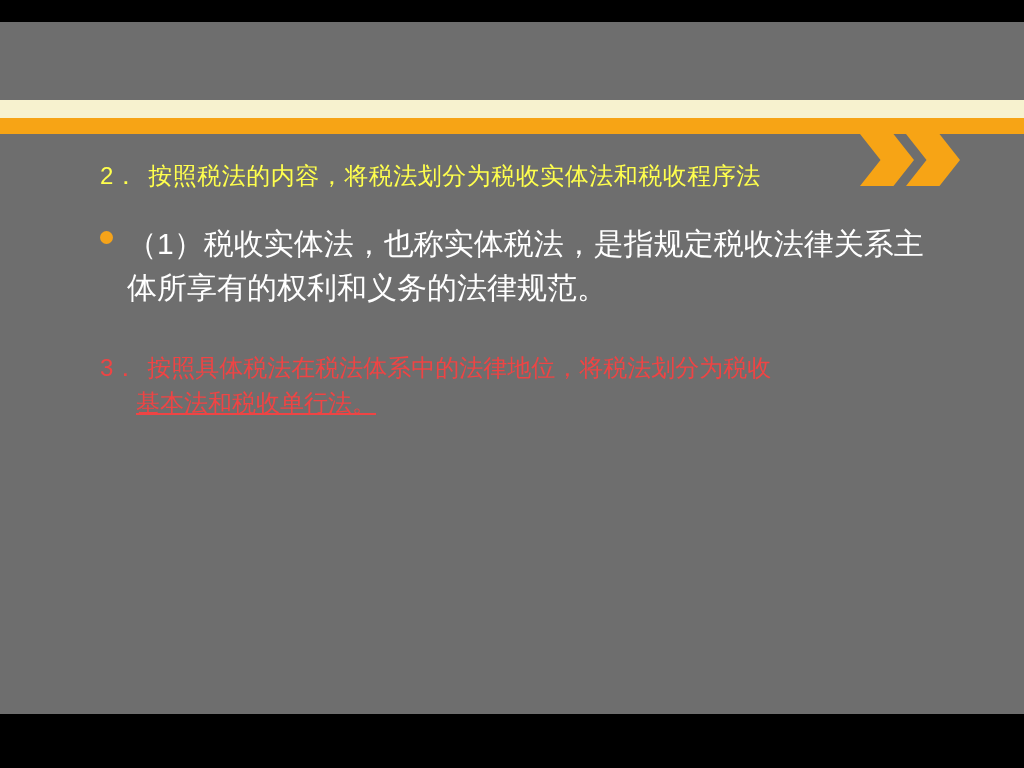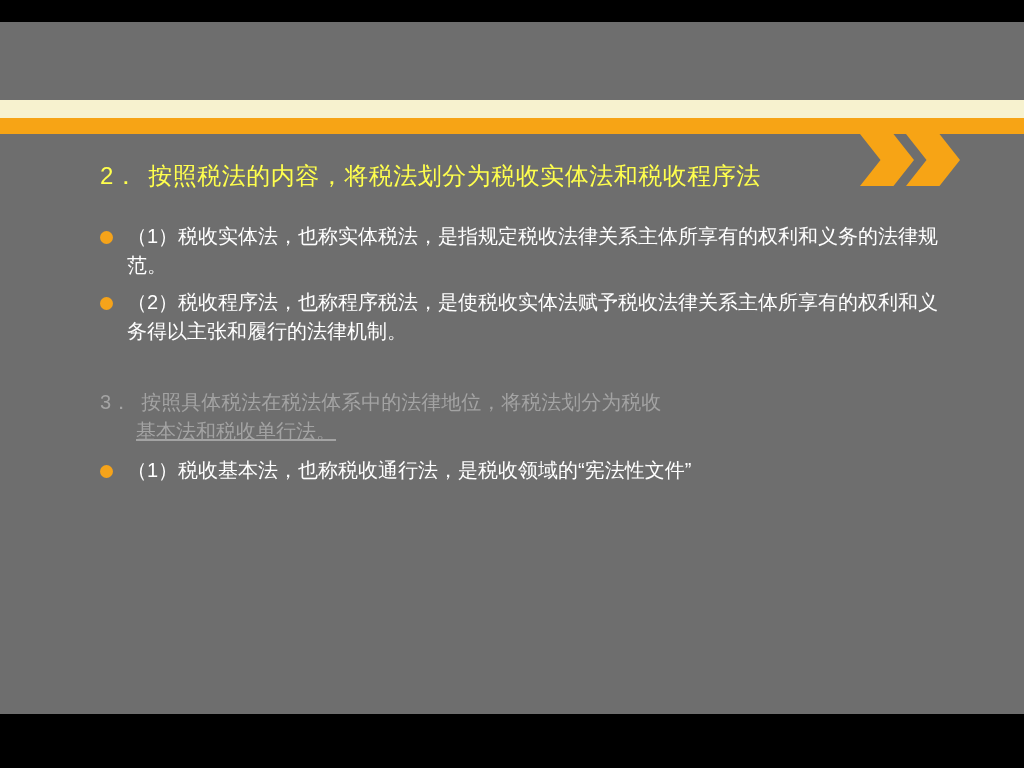--- a/index.html
+++ b/index.html
@@ -91,29 +91,29 @@
   .bullet-dot {
     flex: 0 0 auto;
     width: 13px;
     height: 13px;
     border-radius: 50%;
     background: #f5a31a;
     margin: 9px 14px 0 0;
   }
   .bullet-text {
     color: #ffffff;
-    font-size: 20px;
+    font-size: 30px;
     line-height: 1.45;
     flex: 1;
   }
   .spacer-sm { height: 22px; }
   .spacer-md { height: 34px; }
   .heading2 {
-    color: #a3a3a3;
-    font-size: 20px;
+    color: #ef4444;
+    font-size: 24px;
     line-height: 1.45;
     margin: 0 0 10px 0;
     padding-left: 0px;
     text-indent: 0;
   }
   .heading2 .num { margin-right: 10px; }
   .heading2 .cont { display: block; padding-left: 36px; text-decoration: underline; }
 </style>
 </head>
 <body>
@@ -131,34 +131,26 @@
 
     <div class="heading">
       <span class="num">2．</span><span>按照税法的内容，将税法划分为税收实体法和税收程序法</span>
     </div>
 
     <div class="bullet-row">
       <span class="bullet-dot"></span>
       <span class="bullet-text">（1）税收实体法，也称实体税法，是指规定税收法律关系主体所享有的权利和义务的法律规范。</span>
     </div>
 
-    <div class="bullet-row">
-      <span class="bullet-dot"></span>
-      <span class="bullet-text">（2）税收程序法，也称程序税法，是使税收实体法赋予税收法律关系主体所享有的权利和义务得以主张和履行的法律机制。</span>
-    </div>
 
     <div class="spacer-md"></div>
 
     <div class="heading2">
       <span class="num">3．</span><span>按照具体税法在税法体系中的法律地位，将税法划分为税收</span>
       <span class="cont">基本法和税收单行法。</span>
     </div>
 
-    <div class="bullet-row">
-      <span class="bullet-dot"></span>
-      <span class="bullet-text">（1）税收基本法，也称税收通行法，是税收领域的“宪法性文件”</span>
-    </div>
 
     <div class="spacer-sm"></div>
 
 
   </div>
 </div>
 
 </body></html>

